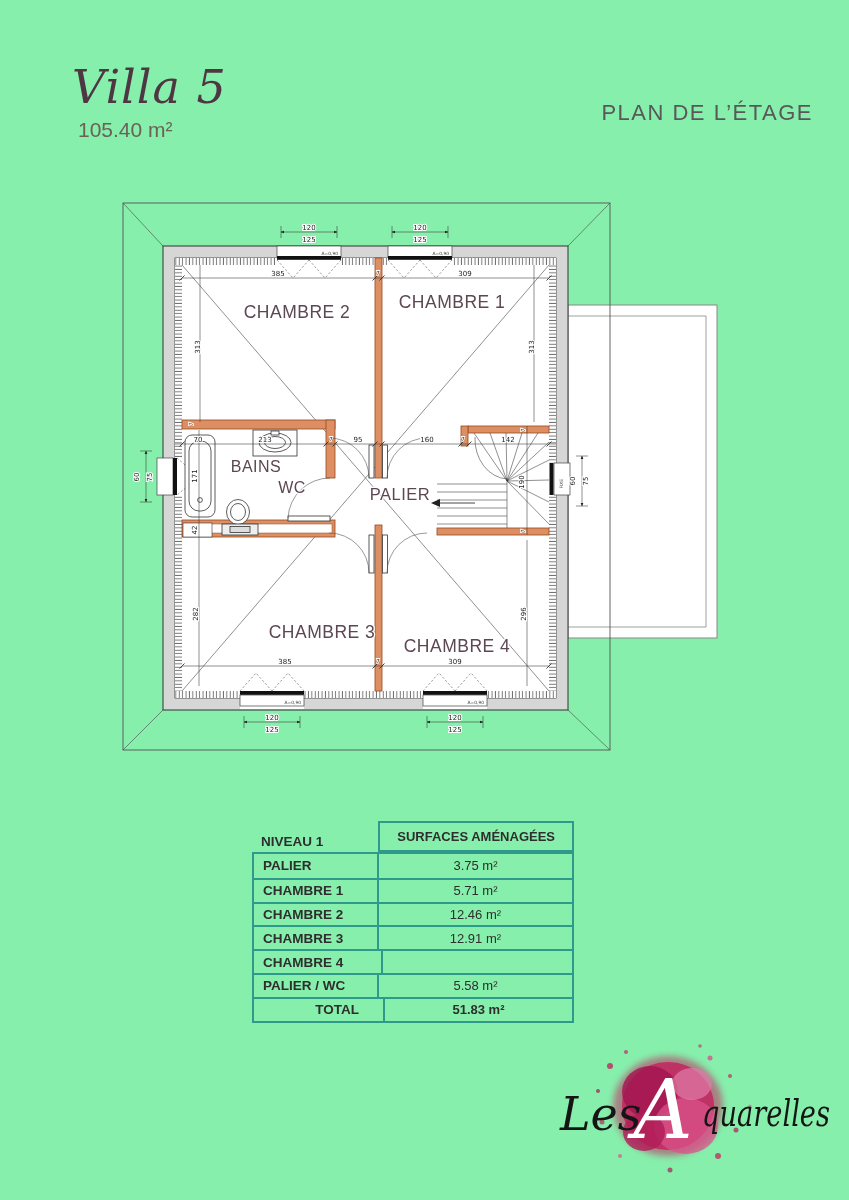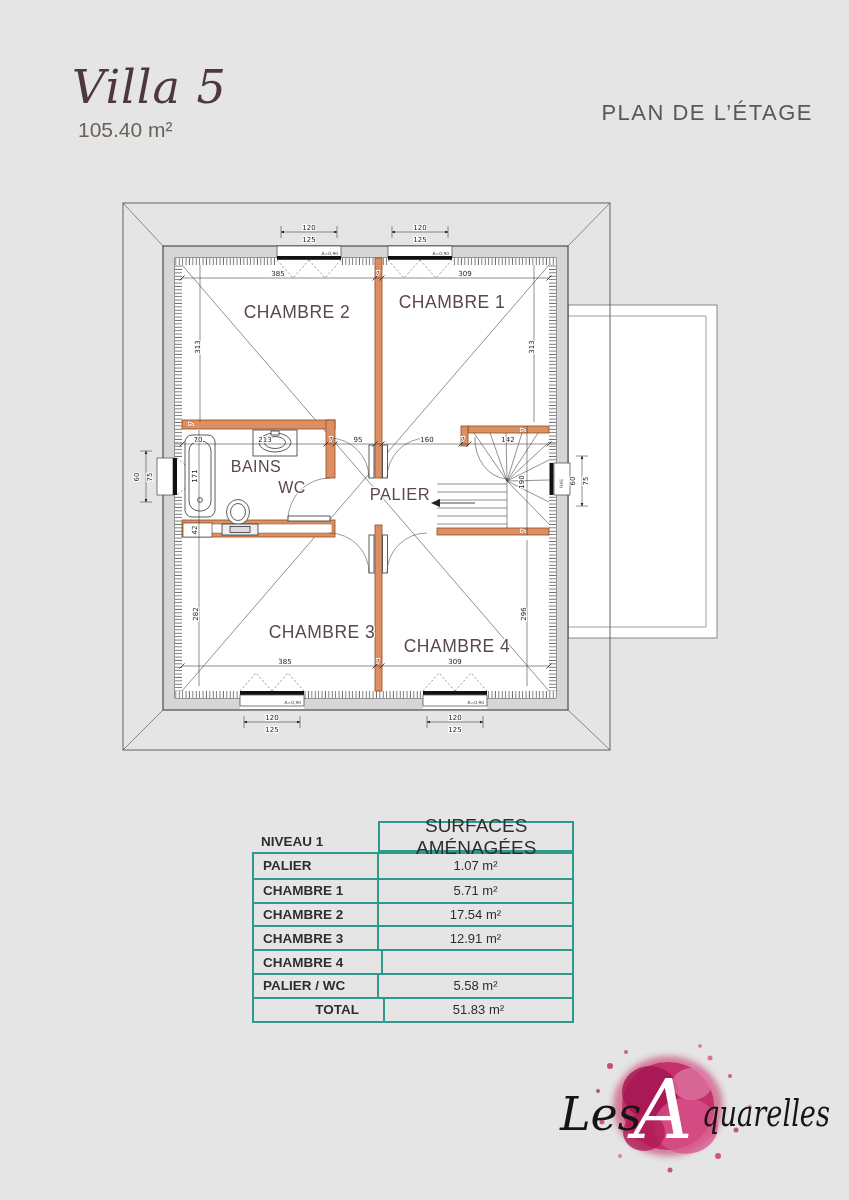--- a/index.html
+++ b/index.html
@@ -1,16 +1,16 @@
 <!DOCTYPE html>
 <html><head>
 <meta charset="utf-8">
 <style>
   html,body{margin:0;padding:0;background:#ffffff;}
-  .page{position:relative;width:849px;height:1200px;background:#e5e5e5;overflow:hidden;
+  .page{position:relative;width:849px;height:1200px;background:#86efac;overflow:hidden;
         font-family:"Liberation Sans",sans-serif;}
   .villa-title{position:absolute;left:72px;top:60px;font-family:"DejaVu Serif",serif;
         font-style:italic;font-size:46px;color:#4e3742;letter-spacing:1px;}
   .villa-area{position:absolute;left:78px;top:118px;font-size:21px;color:#6b6157;text-align:center;}
   .plan-title{position:absolute;right:36px;top:100px;font-size:22px;color:#585858;
         letter-spacing:1.5px;font-weight:400;}
   svg text{font-family:"DejaVu Sans",sans-serif;}
   .dt{font-size:7px;fill:#222;paint-order:stroke;stroke:#fff;stroke-width:2px;text-anchor:middle;}
   .dts{font-size:5.6px;fill:#222;paint-order:stroke;stroke:#fff;stroke-width:1.6px;text-anchor:middle;}
   .wlab{font-size:4.4px;fill:#333;text-anchor:end;}
@@ -25,27 +25,27 @@
   .leaf{fill:#fff;stroke:#333;stroke-width:0.8;}
   .fix{fill:#fff;stroke:#444;stroke-width:0.7;}
   
   .tbl{position:absolute;left:252px;top:821px;width:322px;color:#2e2e2e;}
   .tr{display:flex;box-sizing:border-box;}
   .td{box-sizing:border-box;}
   .td.l{width:129px;font-weight:bold;font-size:13.5px;padding-left:9px;display:flex;align-items:center;}
   .td.r{width:200px;text-align:center;font-size:13px;display:flex;align-items:center;justify-content:center;}
   .thead{height:31px;}
   .thead .l{align-items:flex-end;padding-bottom:3px;}
-  .thead .r{border:2px solid #2f9a8c;font-weight:normal;font-size:19px;}
+  .thead .r{border:2px solid #2f9a8c;font-weight:bold;font-size:13px;}
   .tbody{border:2px solid #2f9a8c;}
   .tbody .tr{height:23.8px;}
   .tbody .tr + .tr{border-top:2px solid #2f9a8c;}
   .tbody .l{border-right:2px solid #2f9a8c;}
   .tbody .total .l{justify-content:flex-end;padding-right:24px;margin-left:8px;}
-  .tbody .total .r{font-weight:normal;}
+  .tbody .total .r{font-weight:bold;}
   
   .logo{position:absolute;left:550px;top:1036px;}
   .logo text{font-family:"DejaVu Serif",serif;font-style:italic;}
 </style>
 </head>
 <body>
 
 <div class="page">
 
   <div class="villa-title">Villa 5</div>
@@ -307,29 +307,29 @@
   </svg>
 
   <div class="tbl">
     <div class="tr thead">
       <div class="td l">NIVEAU 1</div>
       <div class="td r">SURFACES AMÉNAGÉES</div>
     </div>
     <div class="tbody">
       <div class="tr">
         <div class="td l">PALIER</div>
-        <div class="td r">1.07 m²</div>
+        <div class="td r">3.75 m²</div>
       </div>
       <div class="tr">
         <div class="td l">CHAMBRE 1</div>
         <div class="td r">5.71 m²</div>
       </div>
       <div class="tr">
         <div class="td l">CHAMBRE 2</div>
-        <div class="td r">17.54 m²</div>
+        <div class="td r">12.46 m²</div>
       </div>
       <div class="tr">
         <div class="td l">CHAMBRE 3</div>
         <div class="td r">12.91 m²</div>
       </div>
       <div class="tr">
         <div class="td l">CHAMBRE 4</div>
       </div>
       <div class="tr">
         <div class="td l">PALIER / WC</div>

